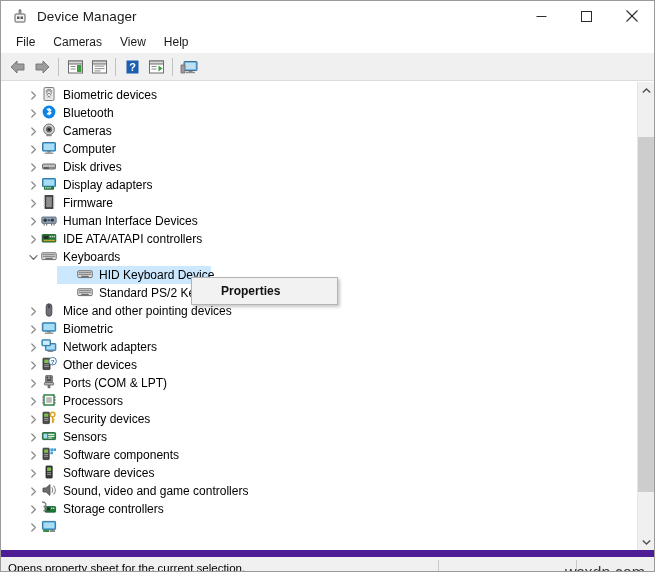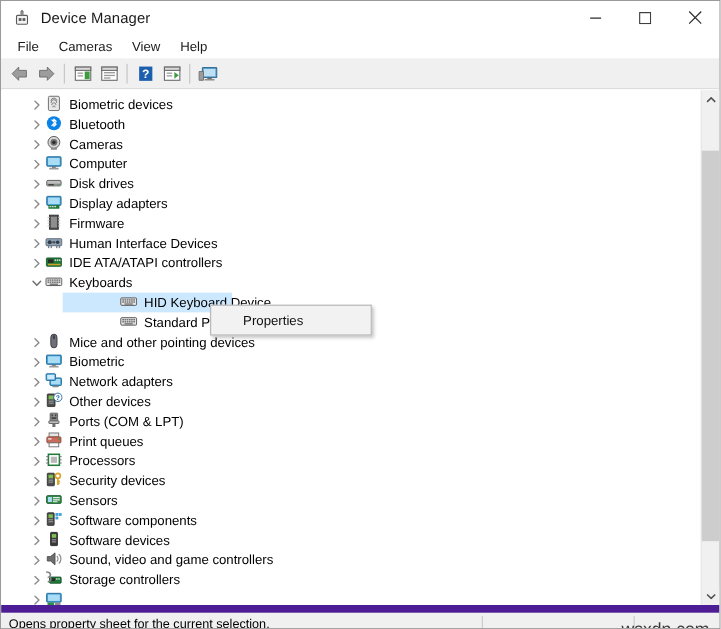--- a/index.html
+++ b/index.html
@@ -149,21 +149,21 @@
     flex: none;
     margin-right: 6px;
     position: relative;
   }
   .row .lbl {
     font-size: 12px;
     color: #000000;
     line-height: 18px;
   }
   .row.lvl0 { padding-left: 24px; }
-  .row.lvl1 { padding-left: 92px; }
+  .row.lvl1 { padding-left: 60px; }
   .row.selected .selbg {
     position: absolute;
     left: 56px;
     top: 0;
     height: 18px;
     background: #cce8ff;
     z-index: 0;
   }
   .row.selected .ico,
   .row.selected .lbl { position: relative; z-index: 1; }
@@ -247,21 +247,21 @@
     height: 26px;
     background: #f2f2f2;
     border: 1px solid #b4b4b4;
     box-shadow: 2px 2px 3px rgba(0,0,0,0.22);
     z-index: 50;
     display: flex;
     align-items: center;
   }
   .ctx-item {
     font-size: 12px;
-    font-weight: normal;
+    font-weight: bold;
     color: #111111;
     padding-left: 29px;
     white-space: nowrap;
   }
 </style>
 </head>
 <body>
 
 <div id="app">
 
@@ -641,35 +641,20 @@
             </svg></div>
           <div class="lbl">Ports (COM &amp; LPT)</div>
         </div>
         <div class="row lvl0">
           <div class="chev">
             <svg width="9" height="9" viewBox="0 0 9 9">
               <path d="M2.8 1 L6.4 4.5 L2.8 8" fill="none" stroke="#8a8a8a" stroke-width="1.25" stroke-linecap="round" stroke-linejoin="round"></path>
             </svg>
           </div>
           <div class="ico"><svg width="16" height="16" viewBox="0 0 16 16">
-              <rect x="3.6" y="1.6" width="8.8" height="3.6" fill="#e6e6e6" stroke="#6a6a6a" stroke-width="0.8"></rect>
-              <rect x="1.6" y="5.2" width="12.8" height="5.4" rx="0.8" fill="#c96a5a" stroke="#8e4436" stroke-width="0.8"></rect>
-              <rect x="2.8" y="6.4" width="3" height="1.2" fill="#f2f2f2"></rect>
-              <circle cx="12.6" cy="7" r="0.8" fill="#3f9b3f"></circle>
-              <rect x="3.6" y="10.6" width="8.8" height="3.6" fill="#ffffff" stroke="#6a6a6a" stroke-width="0.8"></rect>
-            </svg></div>
-          <div class="lbl">Print queues</div>
-        </div>
-        <div class="row lvl0">
-          <div class="chev">
-            <svg width="9" height="9" viewBox="0 0 9 9">
-              <path d="M2.8 1 L6.4 4.5 L2.8 8" fill="none" stroke="#8a8a8a" stroke-width="1.25" stroke-linecap="round" stroke-linejoin="round"></path>
-            </svg>
-          </div>
-          <div class="ico"><svg width="16" height="16" viewBox="0 0 16 16">
               <rect x="3" y="3" width="10" height="10" fill="#ffffff" stroke="#1f7a38" stroke-width="1.4"></rect>
               <rect x="5.2" y="5.2" width="5.6" height="5.6" fill="#b9b9b9"></rect>
               <rect x="1" y="4.6" width="2" height="1" fill="#7a7a7a"></rect>
               <rect x="1" y="7.5" width="2" height="1" fill="#7a7a7a"></rect>
               <rect x="1" y="10.4" width="2" height="1" fill="#7a7a7a"></rect>
               <rect x="13" y="4.6" width="2" height="1" fill="#7a7a7a"></rect>
               <rect x="13" y="7.5" width="2" height="1" fill="#7a7a7a"></rect>
               <rect x="13" y="10.4" width="2" height="1" fill="#7a7a7a"></rect>
             </svg></div>
           <div class="lbl">Processors</div>

